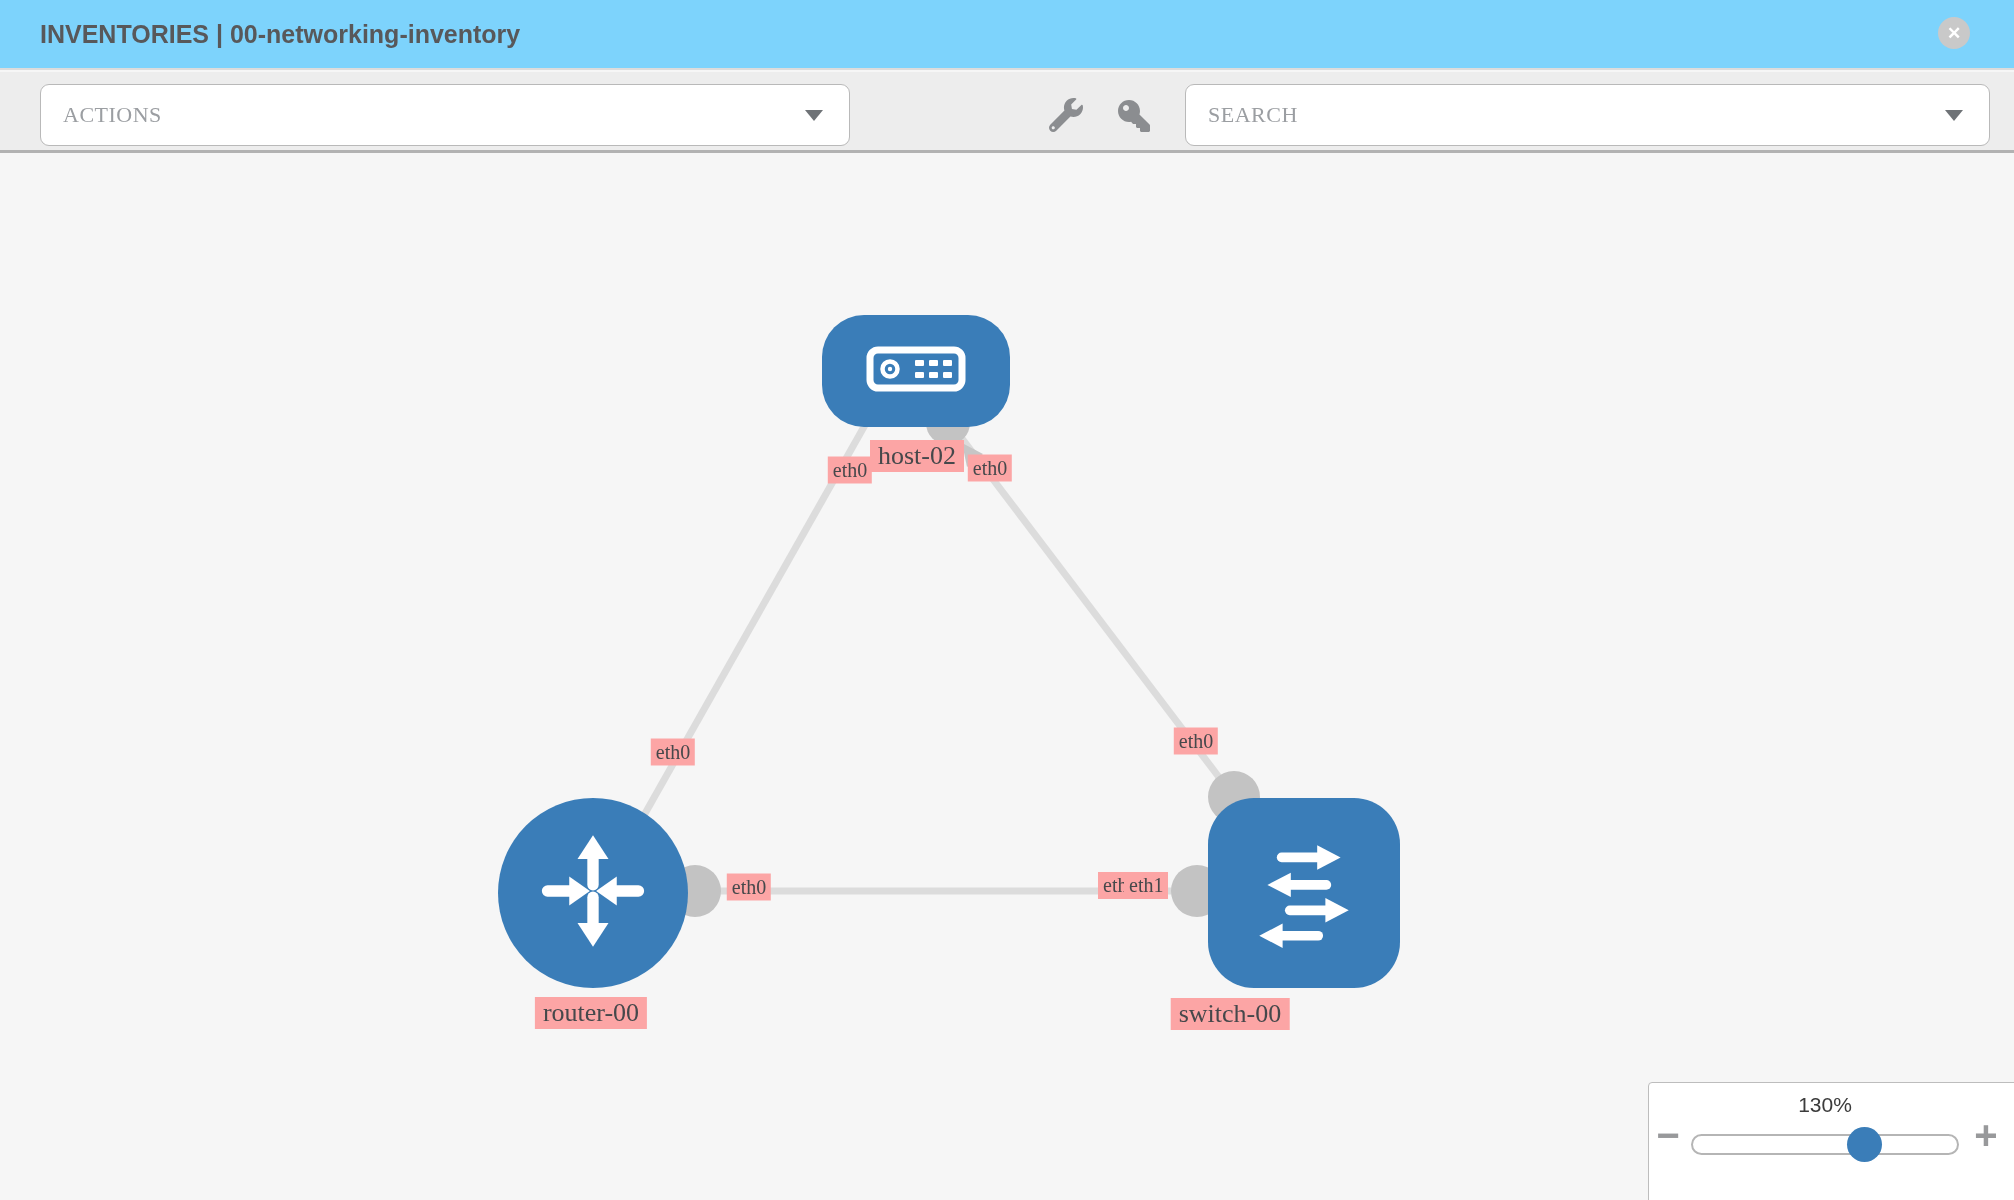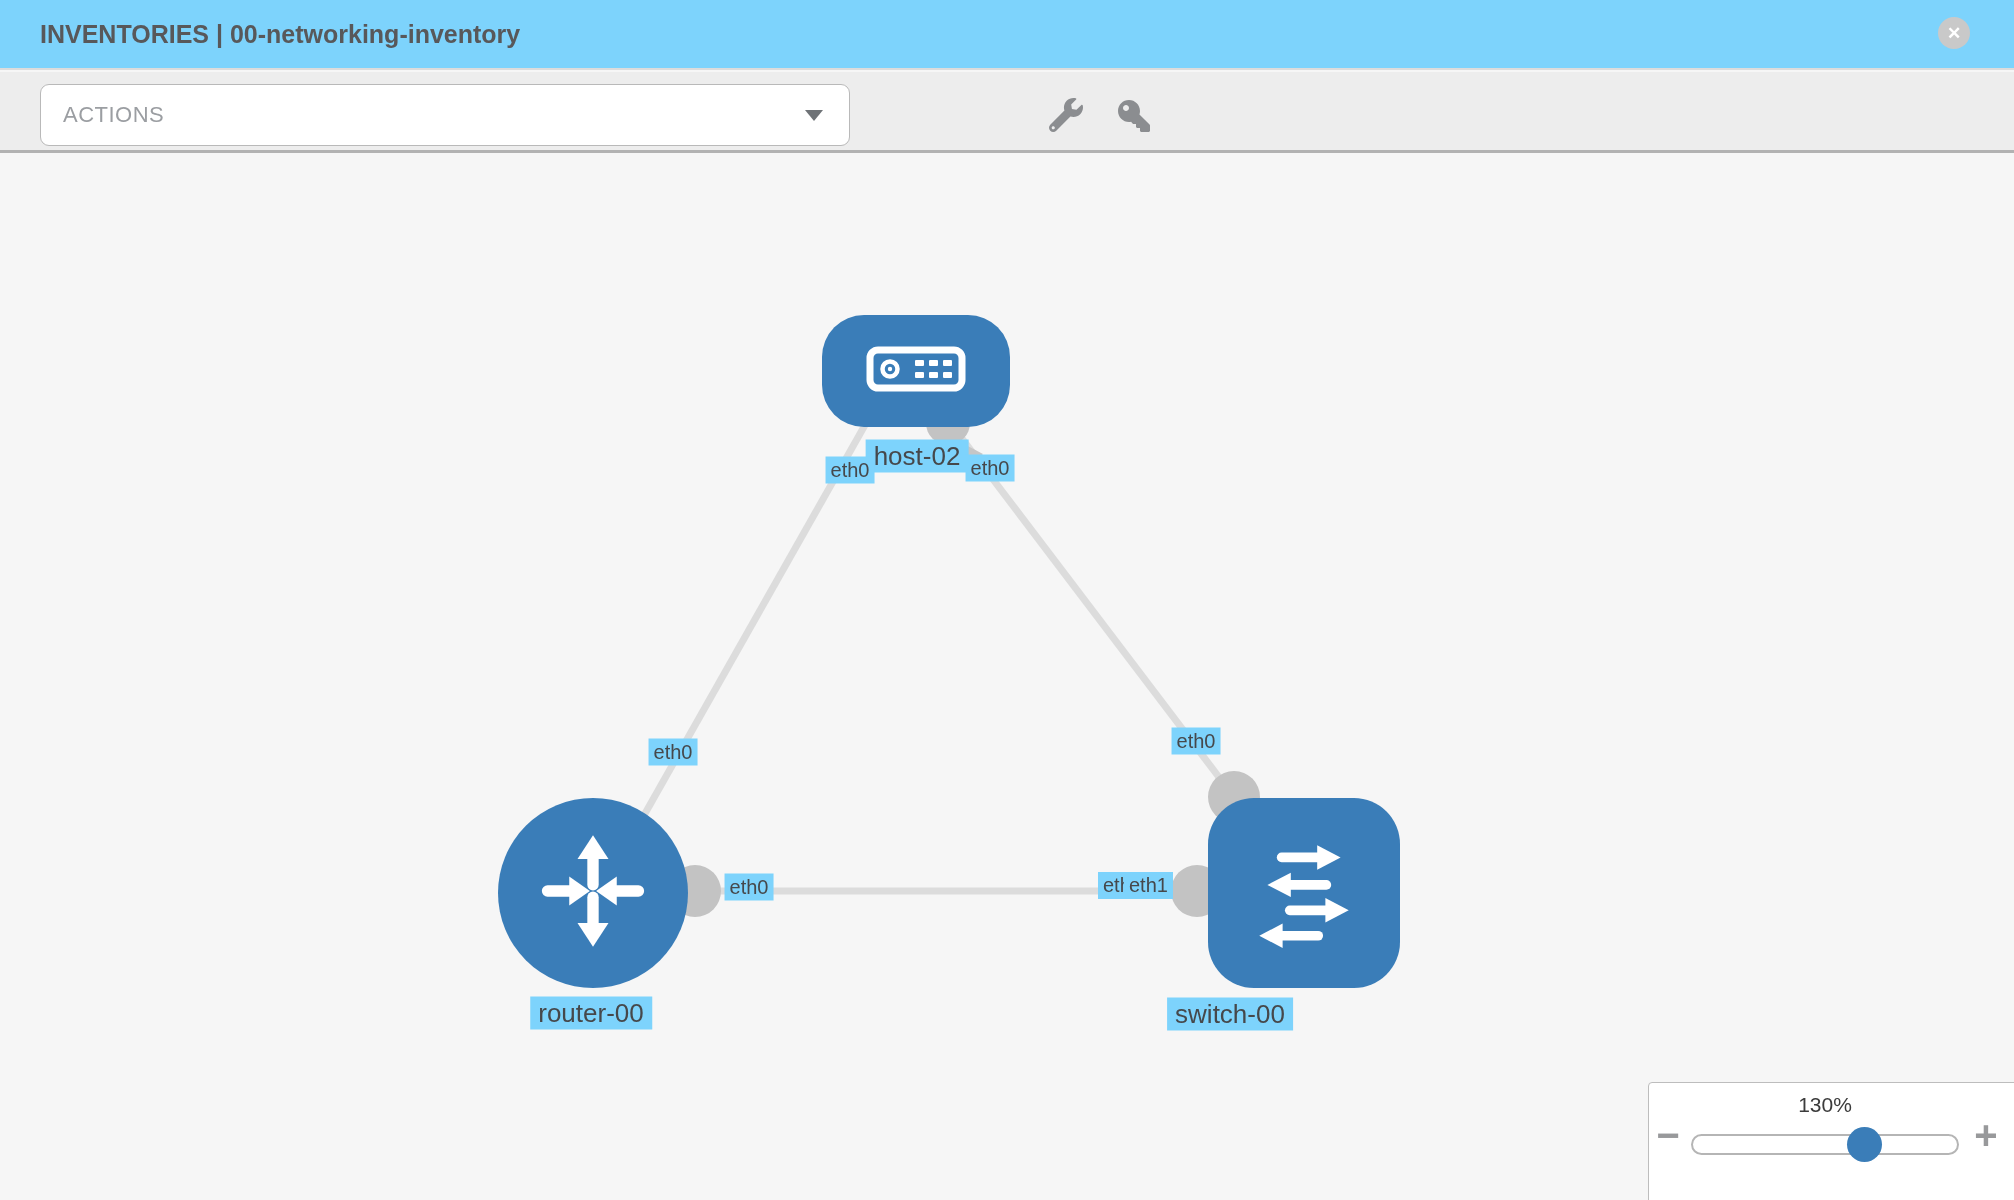--- a/index.html
+++ b/index.html
@@ -14,21 +14,21 @@
   .close-btn { position:absolute; left:1938px; top:17px; width:32px; height:32px;
                border-radius:50%; background:#c9c9c9; color:#ffffff;
                display:flex; align-items:center; justify-content:center;
                font-size:17px; font-weight:bold; cursor:pointer; }
 
   
   .toolbar { position:absolute; left:0; top:72px; width:2014px; height:81px;
              background:#ededed; border-bottom:3px solid #b2b2b2; z-index:4; }
   .dd { position:absolute; top:12px; height:62px; background:#ffffff;
         border:1px solid #b9b9b9; border-radius:9px;
-        display:flex; align-items:center; }
+        display:flex; align-items:center;font-family:Liberation Serif, serif; }
   .dd-actions { left:40px;  width:810px; }
   .dd-search  { left:1185px; width:805px; }
   .dd-label { margin-left:22px; font-size:22px; color:#9b9ea2; letter-spacing:0.5px; }
   .caret { position:absolute; right:26px; top:50%; margin-top:-5px; width:0; height:0;
            border-left:9px solid transparent; border-right:9px solid transparent;
            border-top:11px solid #6f7377; }
   .tool-icon { position:absolute; cursor:pointer; }
   .tool-icon svg { display:block; }
   .wrench { left:1049px; top:26px; }
   .key    { left:1117px; top:28px; }
@@ -37,21 +37,21 @@
   .canvas { position:absolute; left:0; top:153px; width:2014px; height:1047px;
             background:#f6f6f6; overflow:hidden; }
   svg.net { position:absolute; left:0; top:0; }
 
   .node { position:absolute; background:#3a7db8; display:flex;
           align-items:center; justify-content:center; cursor:pointer; }
   .node-host   { left:822px;  top:162px; width:188px; height:112px; border-radius:42px; }
   .node-router { left:498px;  top:645px; width:190px; height:190px; border-radius:50%; }
   .node-switch { left:1208px; top:645px; width:192px; height:190px; border-radius:46px; }
 
-  .chip { position:absolute; background:#7dd3fc; color:#46484b; white-space:nowrap; }
+  .chip { position:absolute; background:#fca5a5; color:#46484b; white-space:nowrap;font-family:Liberation Serif, serif; }
   .node-label { font-size:26px; padding:1px 8px; transform:translate(-50%,-50%); }
   .if-label   { font-size:20px; padding:2px 5px;  transform:translate(-50%,-50%); }
   .if-label-abs { font-size:20px; padding:2px 5px; } 
 
   
   .zoom-panel { position:absolute; left:1648px; top:929px; width:380px; height:140px;
                 background:#ffffff; border:1px solid #bdbdbd; border-radius:4px; }
   .zoom-level { position:absolute; left:176px; top:10px; transform:translateX(-50%);
                 font-size:21px; color:#3c3c3c; }
   .zoom-minus { position:absolute; left:2px;  top:32px; width:34px; height:40px;
@@ -88,20 +88,24 @@
       </svg>
   </span>
   <span class="tool-icon key">
     <svg width="34" height="32" viewBox="0 0 512 512">
         <g transform="scale(-1,1) translate(-512,0)">
           <path fill="#8b8d90" d="M512 176.001C512 273.203 433.202 352 336 352c-11.22 0-22.19-1.062-32.827-3.069l-24.012 27.014A23.999 23.999 0 0 1 261.223 384H224v40c0 13.255-10.745 24-24 24h-40v40c0 13.255-10.745 24-24 24H24c-13.255 0-24-10.745-24-24v-78.059c0-6.365 2.529-12.47 7.029-16.971l161.802-161.802C163.108 213.814 160 195.271 160 176 160 78.798 238.797.001 335.999 0 433.488-.001 512 78.511 512 176.001zM336 128c0 26.51 21.49 48 48 48s48-21.49 48-48-21.49-48-48-48-48 21.49-48 48z"></path>
         </g>
       </svg>
   </span>
 
+  <div class="dd dd-search">
+    <span class="dd-label">SEARCH</span>
+    <span class="caret"></span>
+  </div>
 </div>
 
 <div class="canvas">
 
   <svg class="net" width="2014" height="1047">
 
     <line x1="865" y1="272" x2="600" y2="740" stroke="#dcdcdc" stroke-width="7"></line>
     <line x1="948" y1="267" x2="1234" y2="644" stroke="#dcdcdc" stroke-width="7"></line>
     <line x1="695" y1="738" x2="1197" y2="738" stroke="#dcdcdc" stroke-width="7"></line>
 

